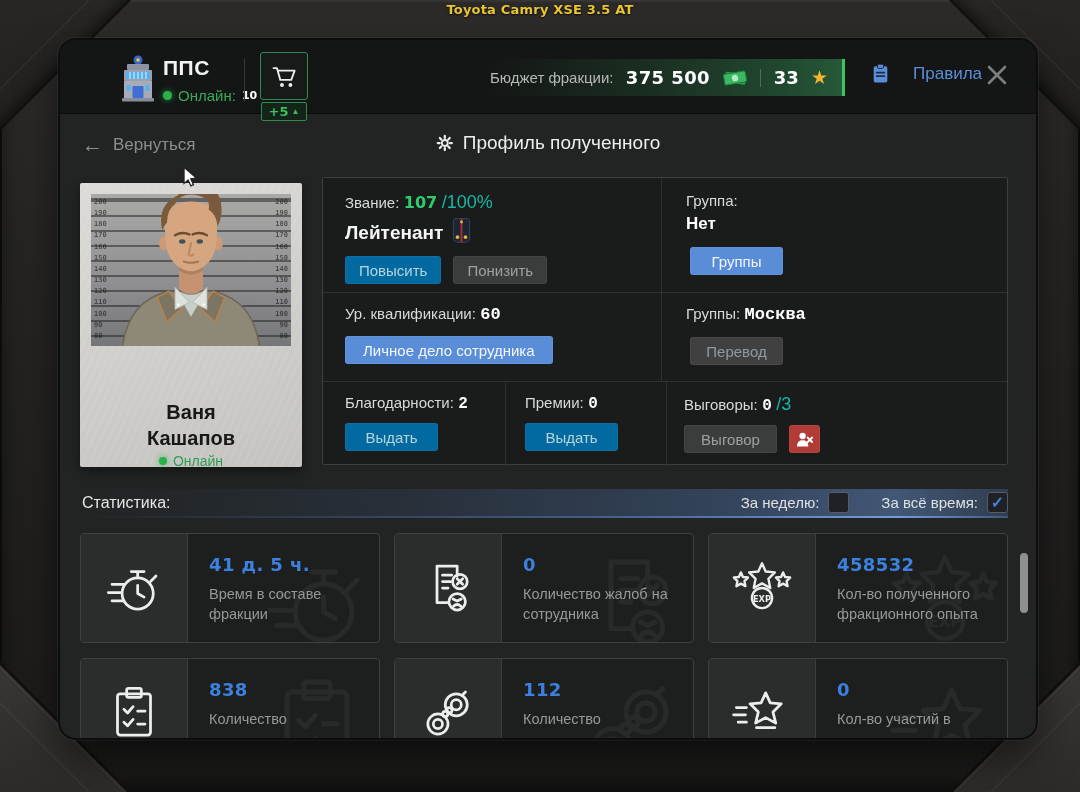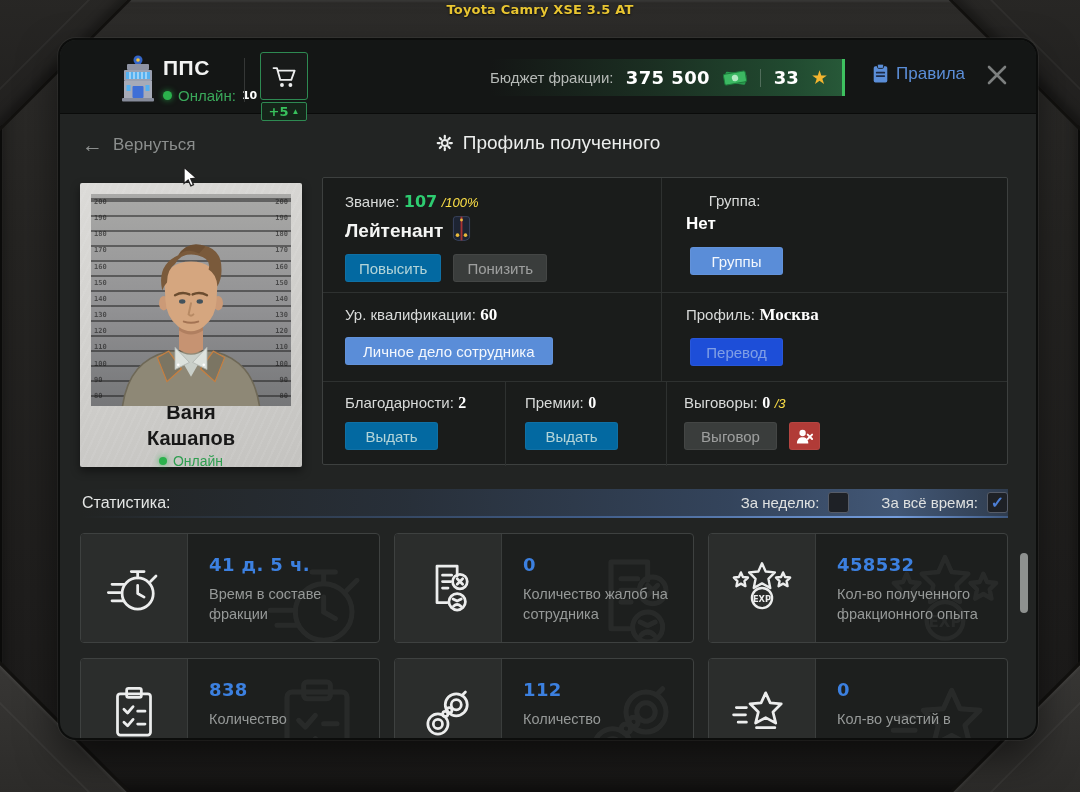--- a/index.html
+++ b/index.html
@@ -50,38 +50,38 @@
 
   .budget-pill { position:absolute; left:430px; top:19px; width:355px; height:37px; border-radius:3px 0 0 3px;
     background:linear-gradient(90deg, rgba(34,56,40,0) 0%, rgba(32,66,44,.55) 45%, rgba(34,78,50,.92) 85%, rgba(40,92,58,.95) 100%);
     border-right:3px solid #3ec15f; display:flex; align-items:center; justify-content:space-between; gap:10px; padding-right:14px; }
   .budget-label { color:#b6bab7; font-size:15px; }
   .budget-amount { color:#fff; font-size:18px; font-weight:bold; letter-spacing:.4px; font-family:"DejaVu Sans", sans-serif; }
   .budget-sep { width:1px; height:18px; background:rgba(255,255,255,.22); }
   .budget-stars { color:#fff; font-size:18px; font-weight:bold; font-family:"DejaVu Sans", sans-serif; }
   .budget-star-icon { color:#f3b52f; font-size:19px; line-height:1; }
 
-  .rules-btn { position:absolute; left:812px; top:23px; display:flex; align-items:center; gap:7px; cursor:pointer; }
+  .rules-btn { position:absolute; left:812px; top:23px; display:flex; align-items:center; gap:24px; cursor:pointer; }
   .rules-label { color:#5b8ed8; font-size:17px; }
   .close-btn { position:absolute; left:920px; top:18px; width:34px; height:34px; display:flex; align-items:center; justify-content:center; cursor:pointer; }
 
   
   .back-link { position:absolute; left:22px; top:94px; display:flex; align-items:center; gap:10px; color:#8b8e8d; font-size:17px; cursor:pointer; }
   .back-arrow { font-size:21px; line-height:1; color:#8b8e8d; }
   .page-title { position:absolute; left:50%; transform:translateX(-50%); top:92px; display:flex; align-items:center; gap:9px; color:#eceeed; font-size:19px; }
   .cursor-overlay { position:absolute; left:122px; top:126px; z-index:30; }
 
   
   .photo-card { position:absolute; left:20px; top:143px; width:222px; height:284px;
     background:linear-gradient(160deg,#dcdbd8 0%,#cfcecb 55%,#c4c3c0 100%); border-radius:2px;
     box-shadow:0 4px 10px rgba(0,0,0,.45); }
   .photo-card::before { content:""; position:absolute; inset:0;
     background:repeating-linear-gradient(115deg, rgba(255,255,255,.18) 0 2px, rgba(0,0,0,0) 2px 7px);
     opacity:.35; pointer-events:none; }
-  .mugshot { position:absolute; left:11px; top:11px; width:200px; height:212px; overflow:hidden;
+  .mugshot { position:absolute; left:11px; top:11px; width:200px; height:152px; overflow:hidden;
     background:linear-gradient(180deg,#a9a9a7 0%,#919193 55%,#757678 100%); }
   .mugshot .lines { position:absolute; inset:0;
     background:repeating-linear-gradient(to bottom, rgba(28,28,28,.5) 0 2px, rgba(0,0,0,0) 2px 15px);
     background-position:0 6px; }
   .scale-col { position:absolute; top:4px; bottom:6px; width:18px; display:flex; flex-direction:column; justify-content:space-between;
     font-size:7px; font-weight:bold; color:rgba(25,25,25,.6); font-family:"DejaVu Sans Mono", monospace; z-index:2; }
   .scale-col.left { left:3px; } .scale-col.right { right:3px; text-align:right; }
   .person-svg { position:absolute; left:20px; bottom:-2px; z-index:3; }
   .person-name { position:absolute; left:0; top:216px; width:100%; text-align:center; color:#181818;
     font-size:20px; font-weight:bold; line-height:1.3; }
@@ -92,37 +92,37 @@
   
   .info-panel { position:absolute; left:262px; top:137px; width:686px; height:288px;
     background:#1a1c1b; border:1px solid #3d403f; border-radius:2px; }
   .ip-line { position:absolute; background:#2e3130; }
   .ip-h1 { left:0; top:114px; width:100%; height:1px; }
   .ip-h2 { left:0; top:203px; width:100%; height:1px; }
   .ip-v1 { left:338px; top:0; width:1px; height:203px; }
   .ip-v2 { left:182px; top:203px; width:1px; height:85px; }
   .ip-v3 { left:343px; top:203px; width:1px; height:85px; }
 
-  .lbl { color:#d8dad9; font-size:15px;text-align:center; }
+  .lbl { color:#d8dad9; font-size:15px; }
   .val-green { color:#2ecc71; font-weight:bold; font-size:16px; font-family:"DejaVu Sans", sans-serif; }
-  .val-dim { color:#fde047; font-size:13px;font-style:italic; }
-  .val-white { color:#fff; font-weight:bold; font-size:16px; font-family:Liberation Serif, serif; }
+  .val-dim { color:#14b8a6; font-size:18px; }
+  .val-white { color:#fff; font-weight:bold; font-size:16px; font-family:Liberation Mono, monospace; }
 
   .cell { position:absolute; }
   .cell-rank { left:22px; top:14px; }
   .rank-name-row { margin-top:4px; display:flex; align-items:flex-end; gap:9px; }
   .rank-name { color:#f4f5f4; font-size:19px; font-weight:bold; }
   .btn-row { margin-top:12px; display:flex; gap:12px; }
   .btn { height:28px; min-width:93px; padding:0 14px; border:none; border-radius:3px; font-size:15px;
     font-family:"Liberation Sans", sans-serif; display:inline-flex; align-items:center; justify-content:center; cursor:pointer;
     box-shadow:inset 0 0 0 1px rgba(255,255,255,.05); }
   .btn-green { background:#0369a1; color:rgba(228,242,232,.78); }
   .btn-gray { background:#3a3d3c; color:rgba(255,255,255,.5); }
   .btn-blue { background:#5a8dd8; color:#f3f7fd; }
-  .btn-mutedblue { background:#1d4ed8; color:rgba(208,224,240,.55); }
+  .btn-mutedblue { background:#404040; color:rgba(208,224,240,.55); }
   .btn-red { background:#b13b37; min-width:31px; width:31px; padding:0; }
 
   .cell-group { left:363px; top:14px; }
   .group-val { margin-top:5px; color:#fff; font-size:17px; font-weight:bold; }
   .cell-group .btn-row, .cell-region .btn-row { margin-top:13px; margin-left:4px; }
   .cell-qual { left:22px; top:127px; }
   .cell-region { left:363px; top:127px; }
   .cell-qual .btn-row { margin-top:12px; }
   .cell-thanks { left:22px; top:216px; }
   .cell-bonus { left:202px; top:216px; }
@@ -445,21 +445,21 @@
           <span class="lbl">Ур. квалификации:</span>
           <span class="val-white" style="font-size:17px">60</span>
         </div>
         <div class="btn-row">
           <button class="btn btn-blue" style="padding:0 18px">Личное дело сотрудника</button>
         </div>
       </div>
 
       <div class="cell cell-region">
         <div>
-          <span class="lbl">Профиль:</span>
+          <span class="lbl">Группы:</span>
           <span class="val-white" style="font-size:17px">Москва</span>
         </div>
         <div class="btn-row">
           <button class="btn btn-mutedblue">Перевод</button>
         </div>
       </div>
 
       <div class="cell cell-thanks">
         <div>
           <span class="lbl">Благодарности:</span>

